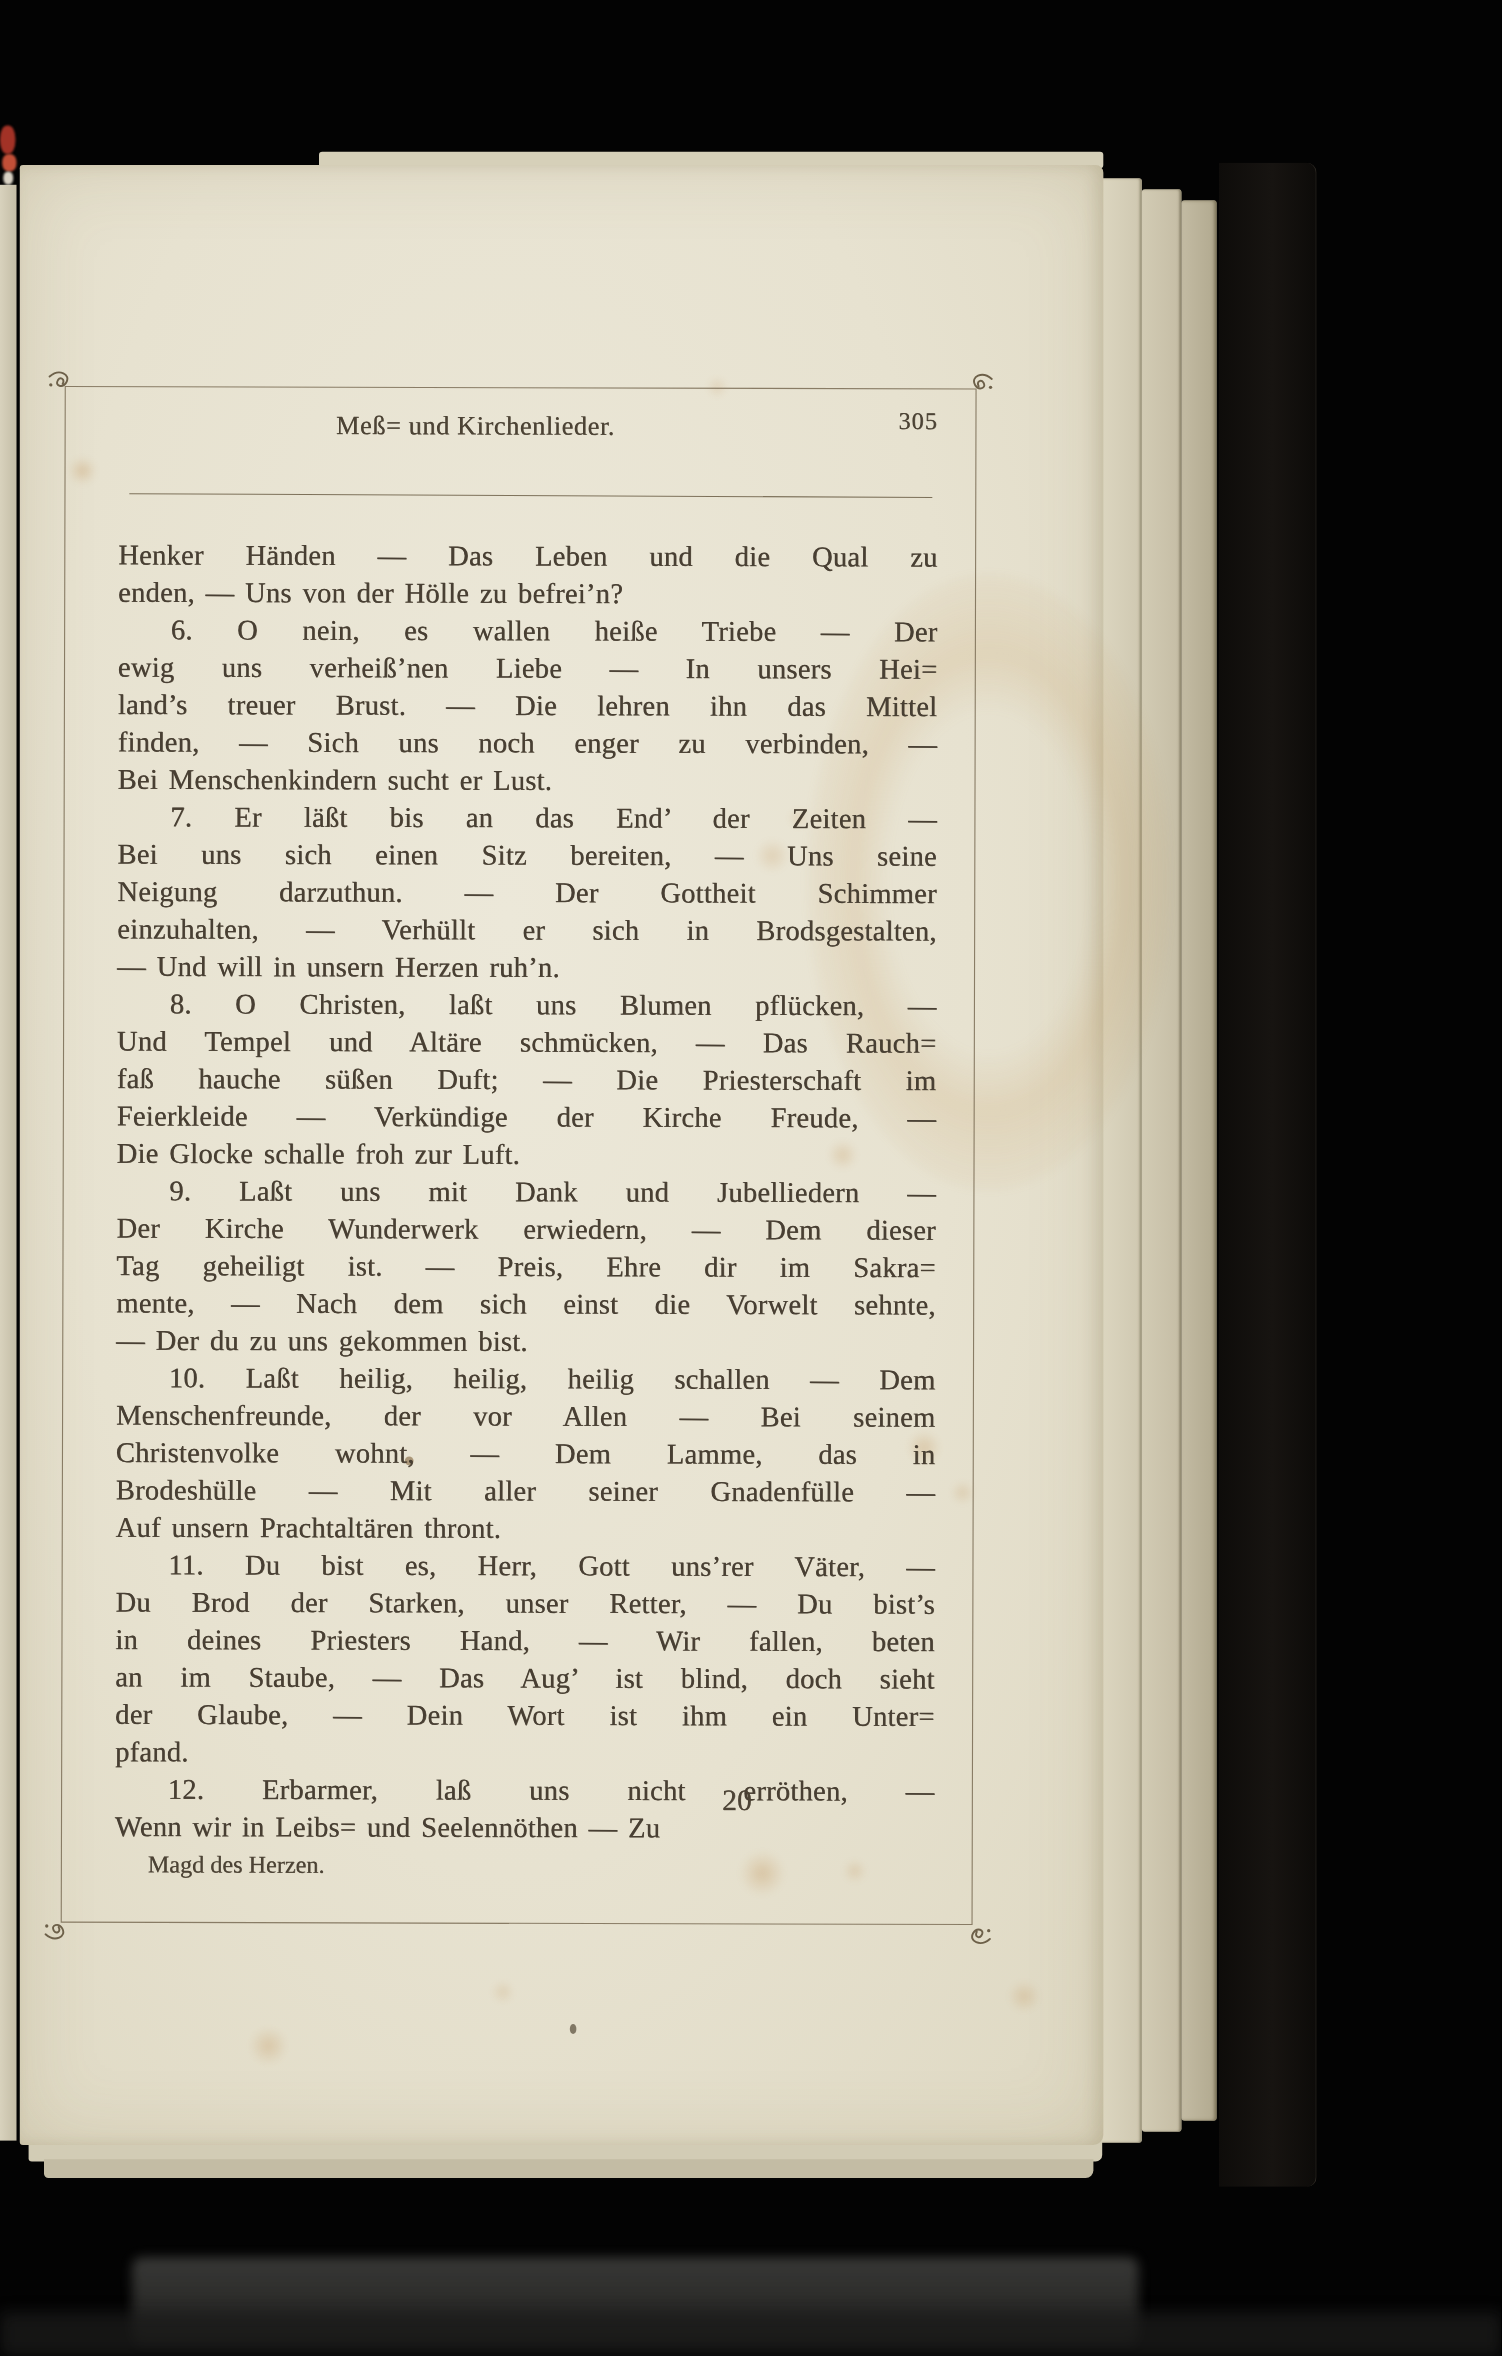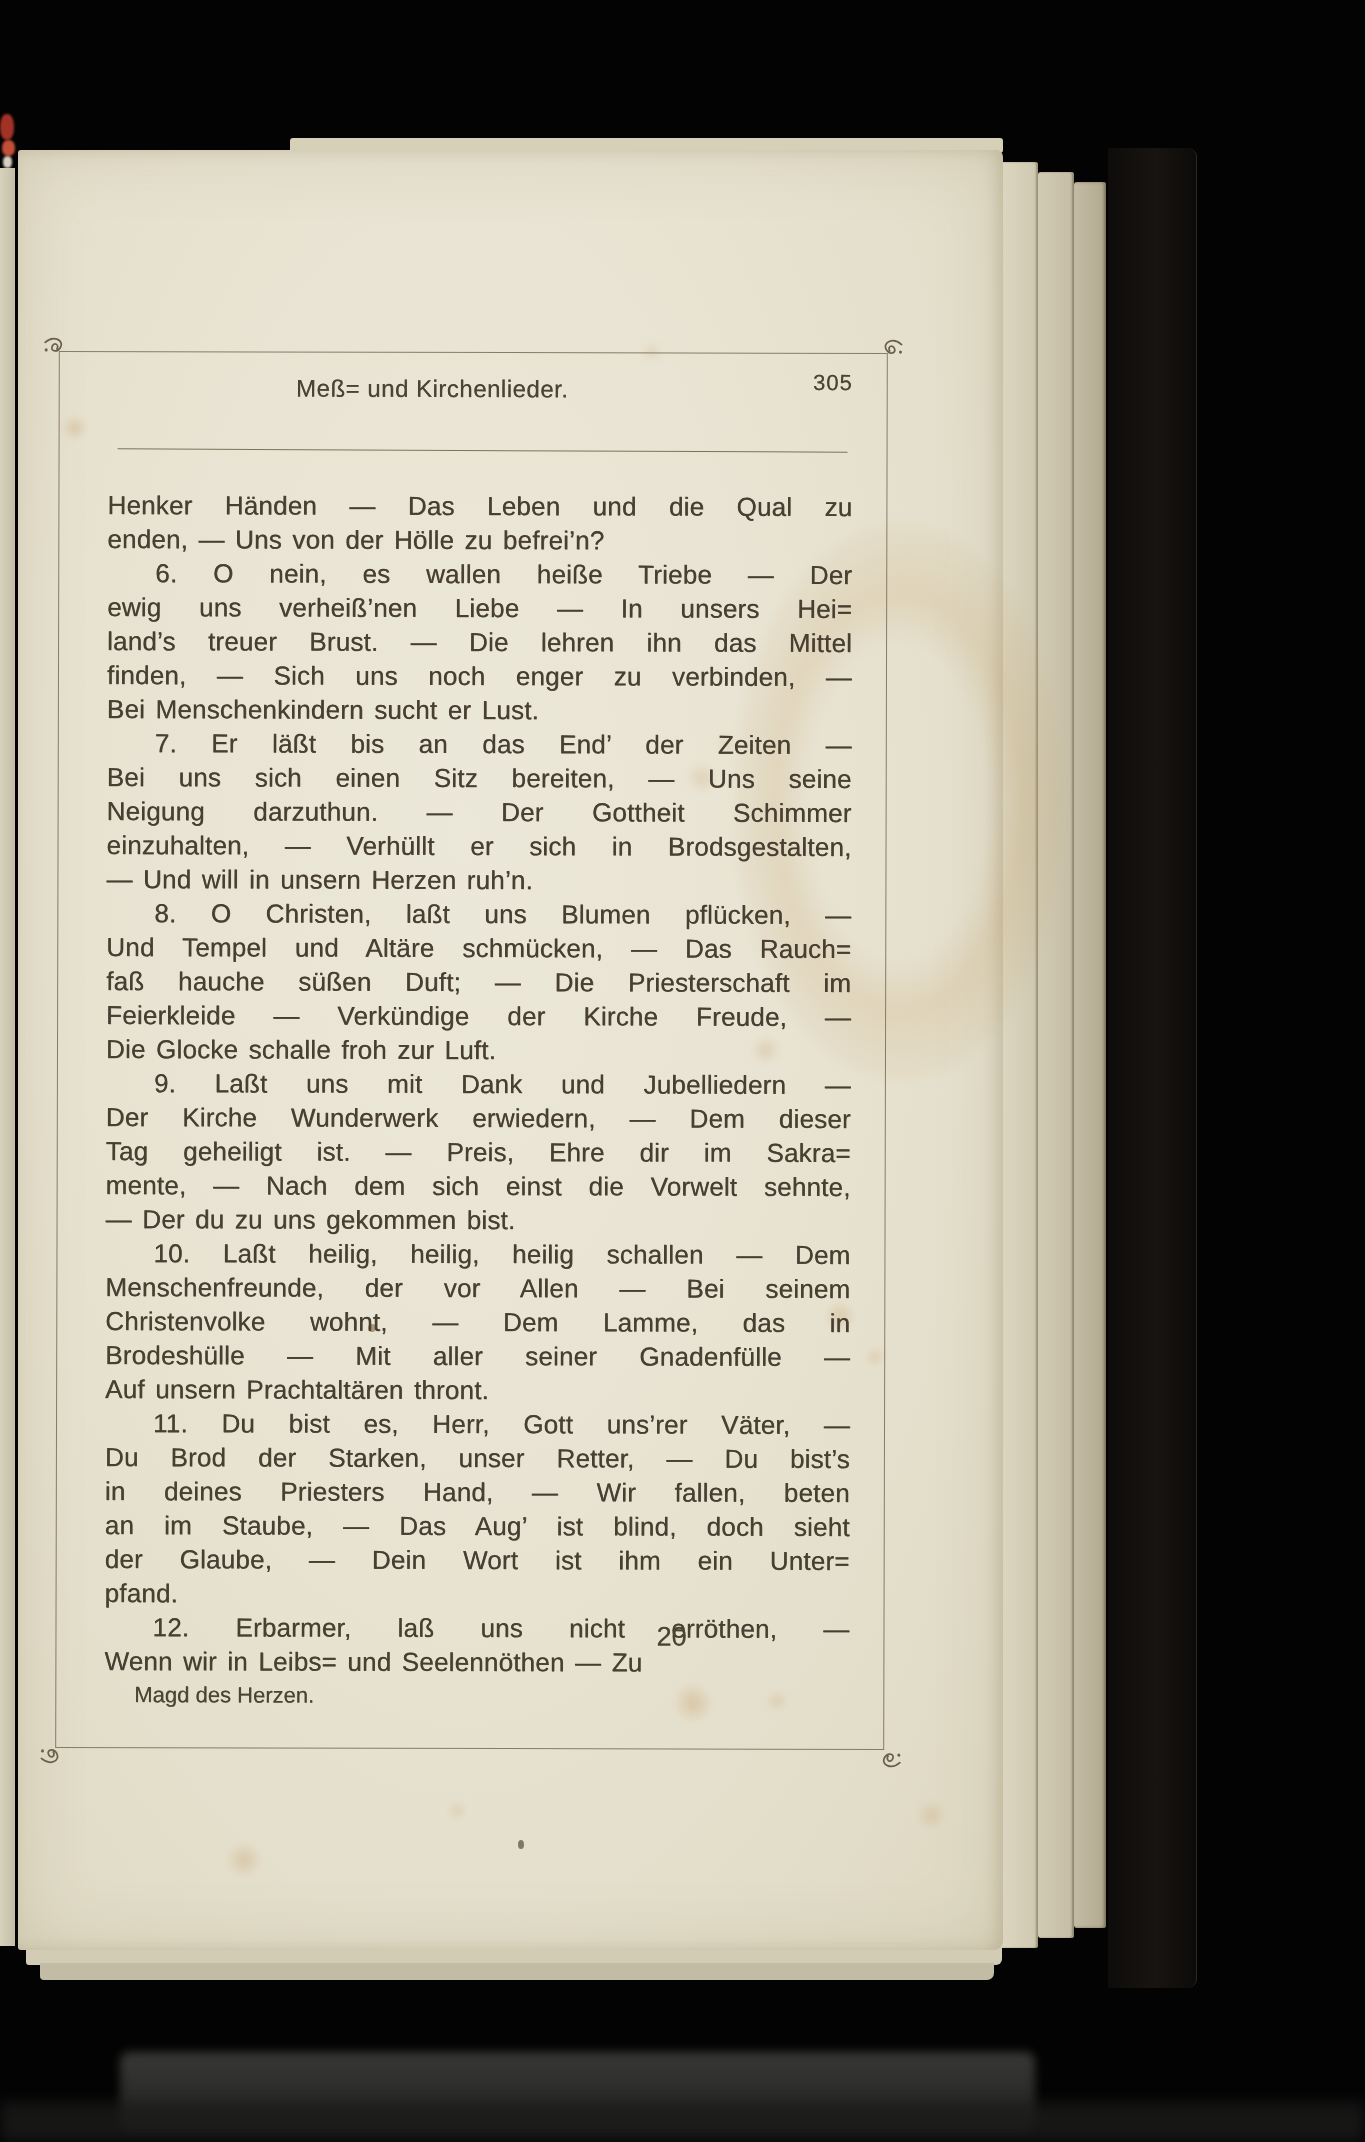--- a/index.html
+++ b/index.html
@@ -1,17 +1,17 @@
 <!DOCTYPE html>
 <html lang="de"><head>
 <meta charset="utf-8">
 <style>
   html,body{margin:0;padding:0;background:#020202;}
   .scene{position:relative;width:1365px;height:2142px;overflow:hidden;background:#030303;
-         font-family:Liberation Sans, sans-serif;}
+         font-family:Liberation Serif, serif;}
 
   
   .cover-right{position:absolute;left:1108px;top:148px;width:88px;height:1840px;
                background:linear-gradient(90deg,#0e0c0a,#171411 55%,#0d0b09);
                border-right:1px solid #2c2822;border-radius:0 9px 9px 0;}
   .stack-strip{position:absolute;border-radius:3px;}
   .strip1{left:998px;top:162px;width:40px;height:1786px;
           background:linear-gradient(90deg,#ddd7c1,#cfc8b1);box-shadow:inset -2px 0 2px #9a9279;}
   .strip2{left:1038px;top:172px;width:36px;height:1766px;
           background:linear-gradient(90deg,#d2cbb4,#c5bda5);box-shadow:inset -2px 0 2px #8f876e;}

